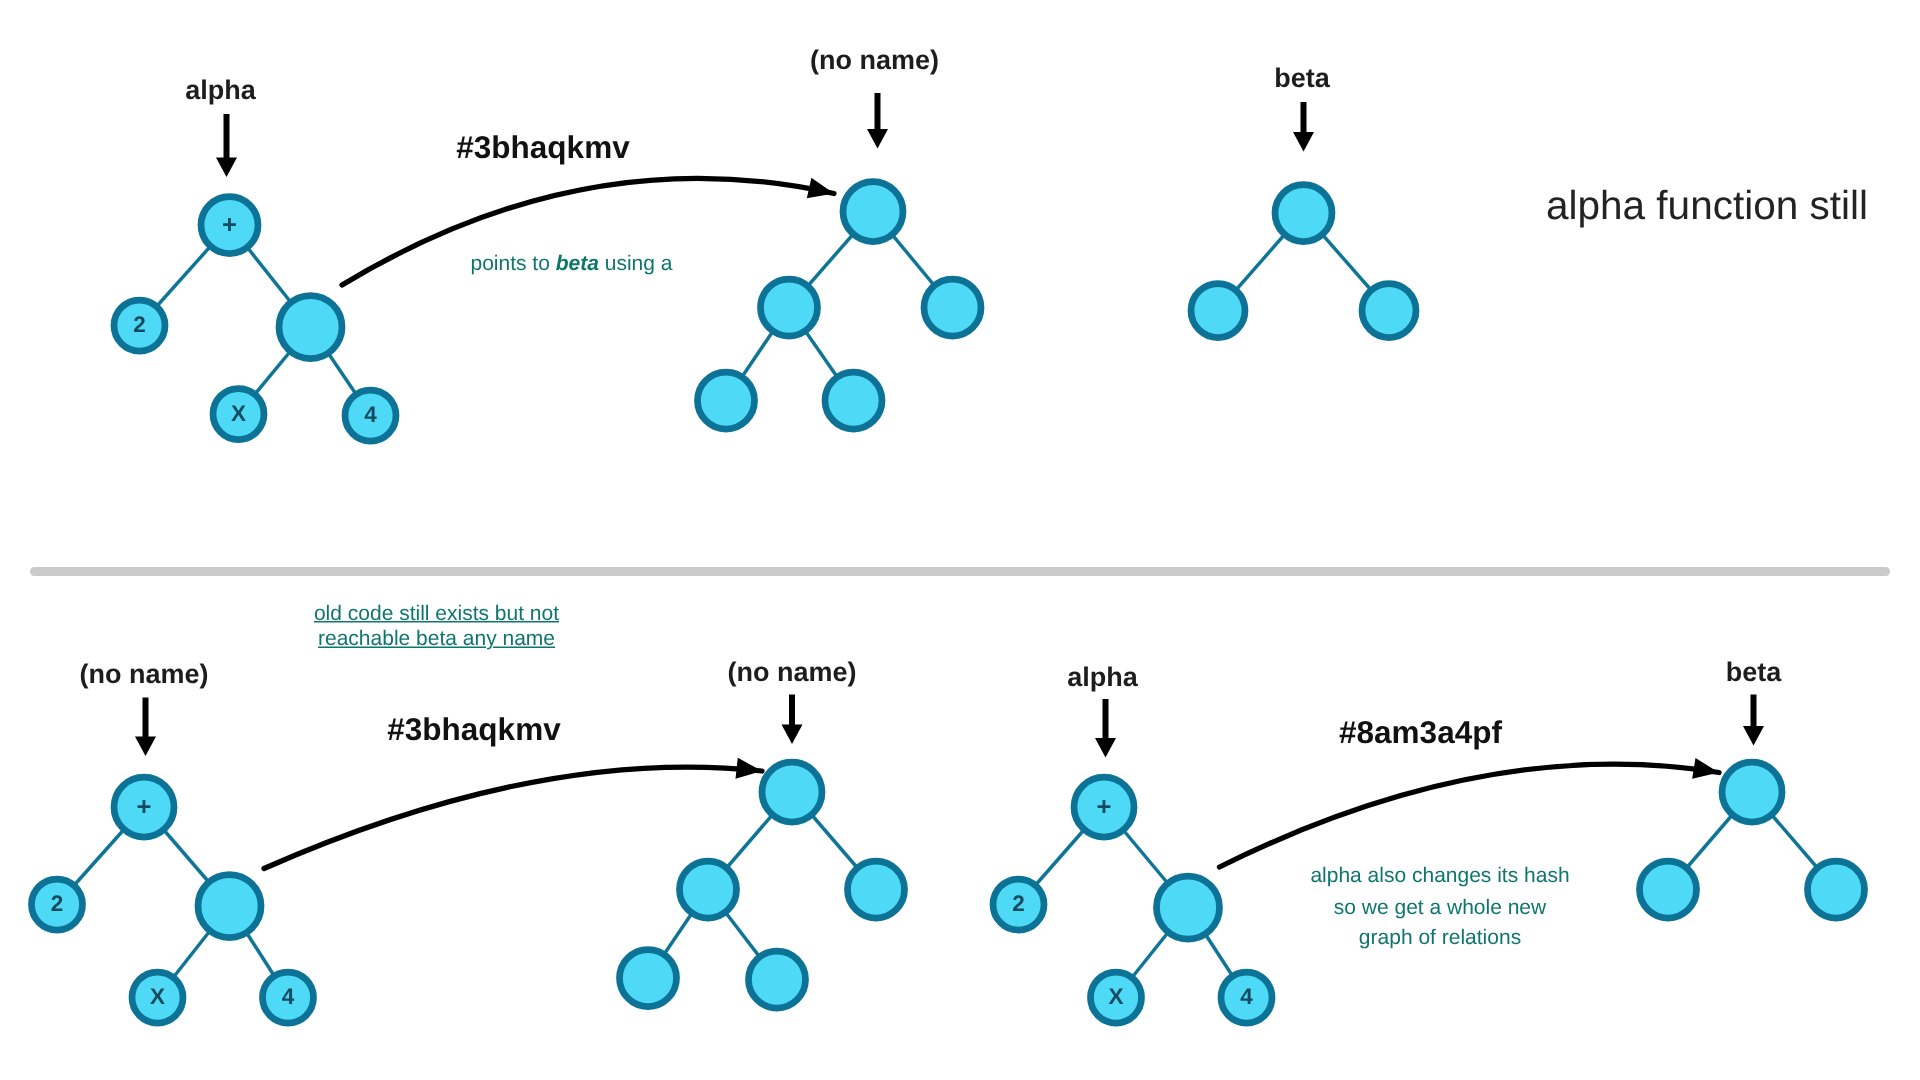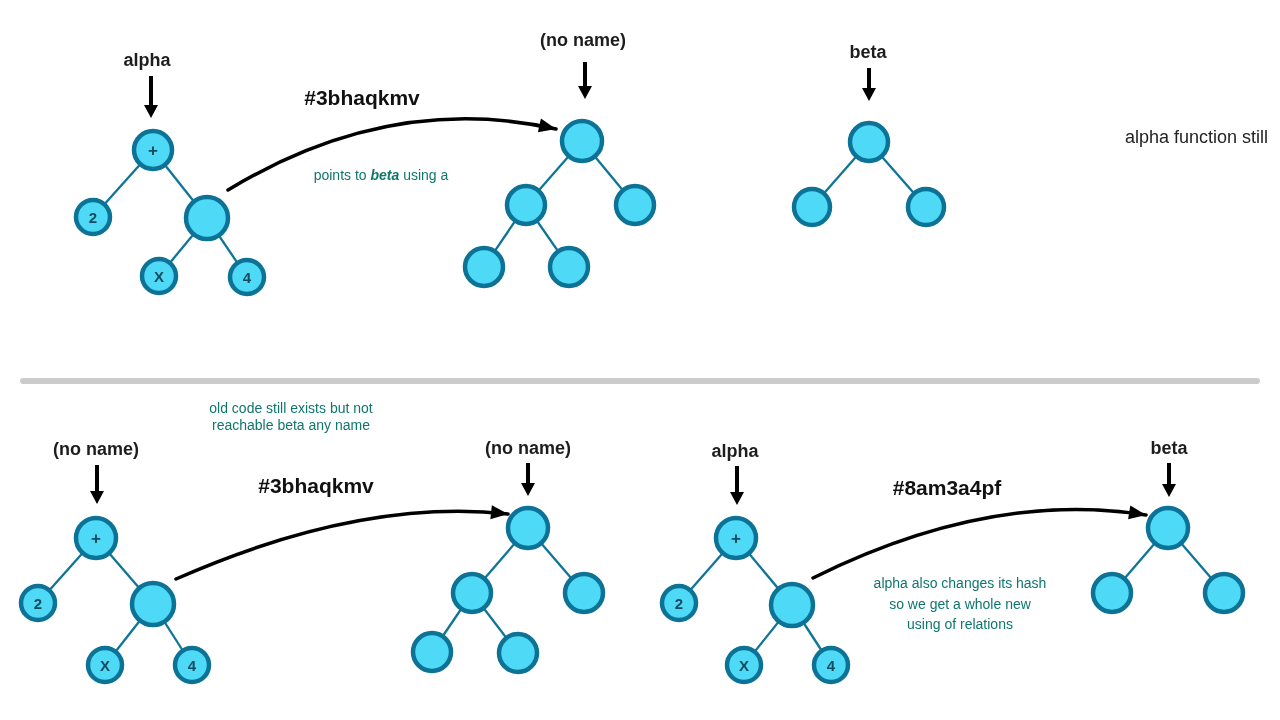--- a/index.html
+++ b/index.html
@@ -5,25 +5,25 @@
   html,body{margin:0;padding:0;background:#ffffff;}
   .canvas{
     position:relative;width:1280px;height:720px;background:#ffffff;overflow:hidden;
     font-family:"Liberation Sans",sans-serif;color:#1d1d1d;
   }
   #diagram-svg{position:absolute;left:0;top:0;}
   #diagram-svg text{font-family:"Liberation Sans",sans-serif;}
   .divider{position:absolute;left:20px;top:378px;width:1240px;height:6px;background:#cbcbcb;border-radius:3px;}
   .note{position:absolute;text-align:center;font-size:14px;color:#0f766e;}
   .note-hash{left:261px;top:167px;width:240px;line-height:17px;}
-  .note-oldcode{left:171px;top:400px;width:240px;line-height:17px;}
+  .note-oldcode{left:171px;top:400px;width:240px;line-height:17px;text-decoration:underline;}
   .note-alphahash{left:835px;top:573px;width:250px;line-height:20.5px;}
   .note-buggy{
-    position:absolute;left:1008px;top:119px;width:260px;text-align:right;
-    font-size:18px;line-height:36.5px;color:#232323;
+    position:absolute;left:1008px;top:119px;width:260px;text-align:center;
+    font-size:27px;line-height:36.5px;color:#232323;
   }
 </style>
 </head>
 <body>
 
 <div class="canvas">
   <svg id="diagram-svg" width="1280" height="720" viewBox="0 0 1280 720">
       <g>
         <line x1="153" y1="150" x2="93" y2="217" stroke="#0F7596" stroke-width="2.3"></line>
         <line x1="153" y1="150" x2="207" y2="218" stroke="#0F7596" stroke-width="2.3"></line>
@@ -150,19 +150,19 @@
   </div>
 
   <div class="note note-oldcode">
     <div>old code still exists but not</div>
     <div>reachable beta any name</div>
   </div>
 
   <div class="note note-alphahash">
     <div>alpha also changes its hash</div>
     <div>so we get a whole new</div>
-    <div>using of relations</div>
+    <div>graph of relations</div>
   </div>
 
   <div class="note-buggy">
     <div>alpha function still</div>
   </div>
 </div>
 
 </body></html>

